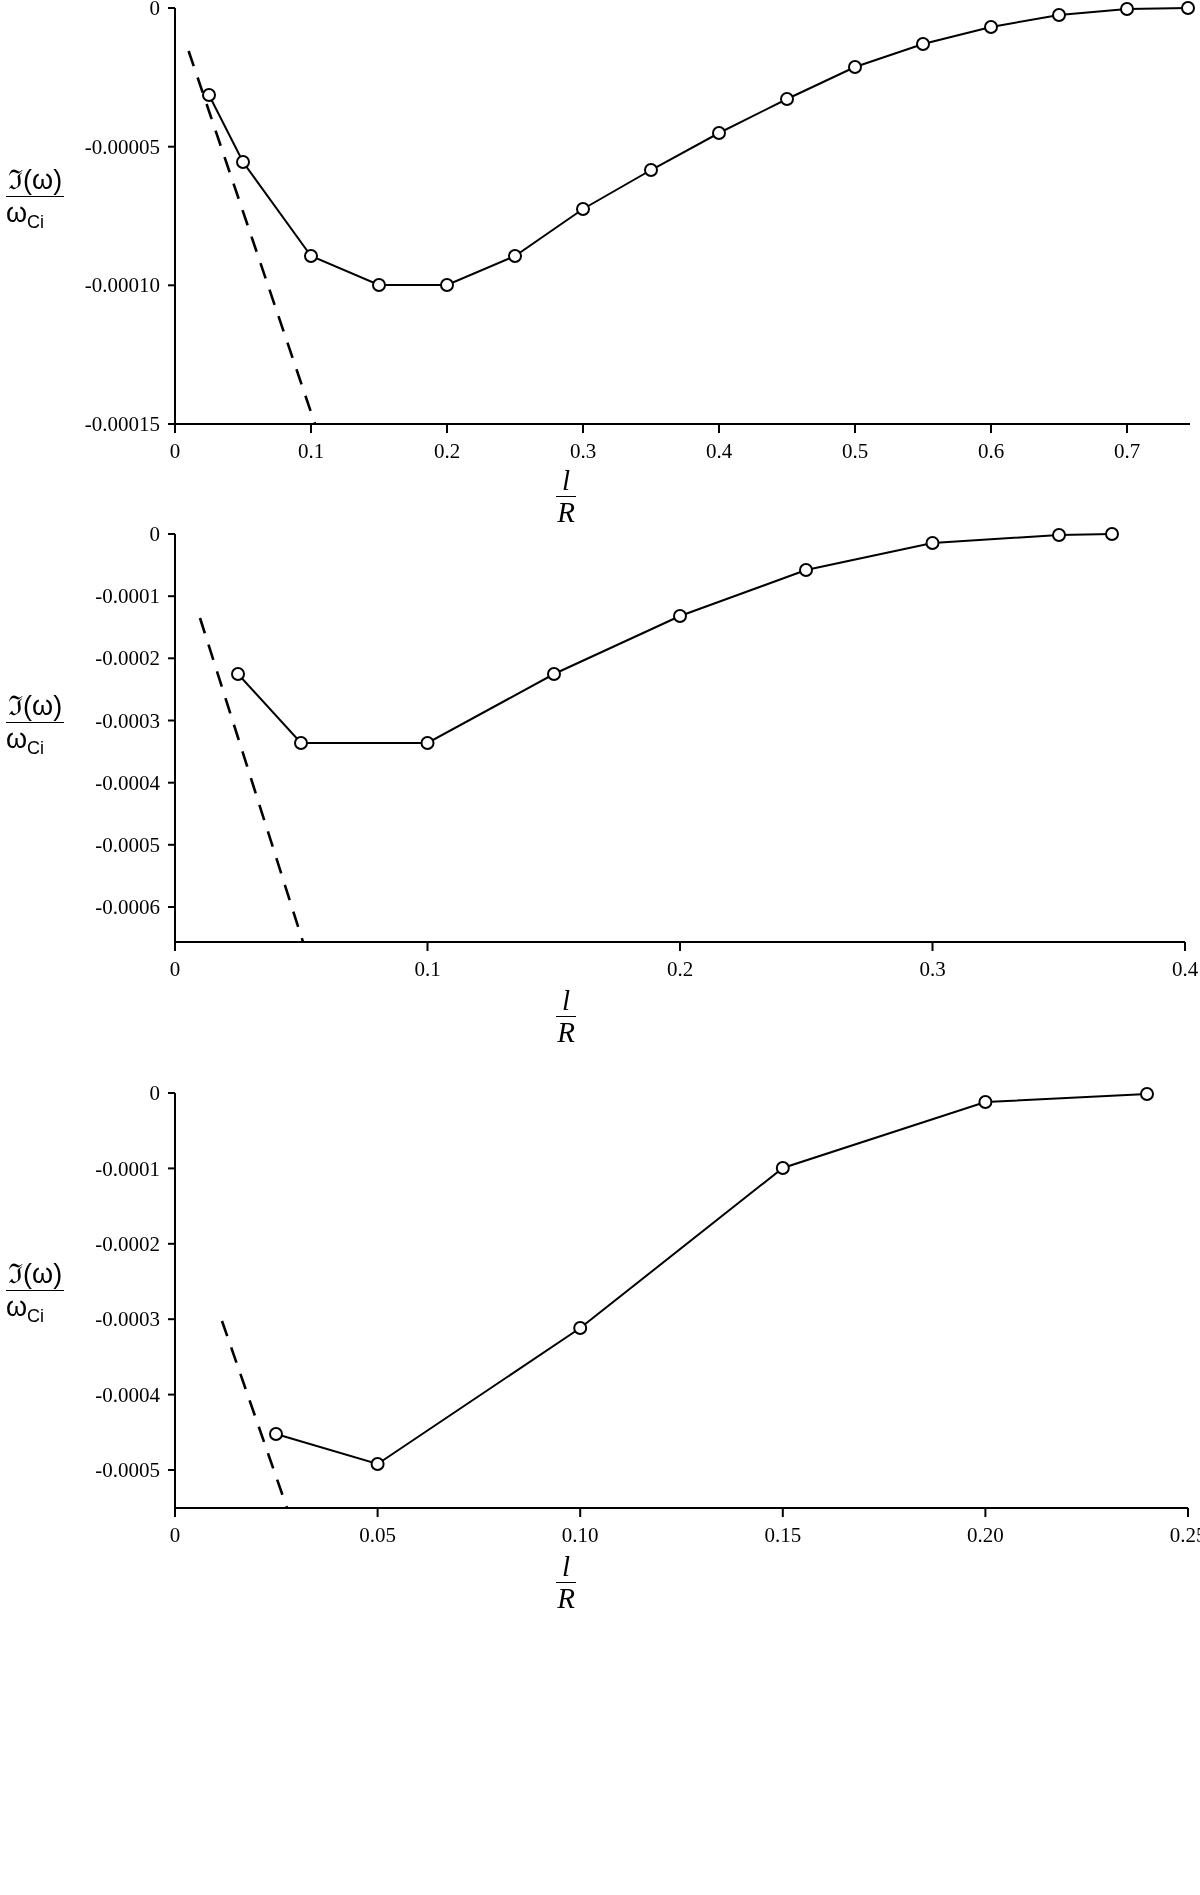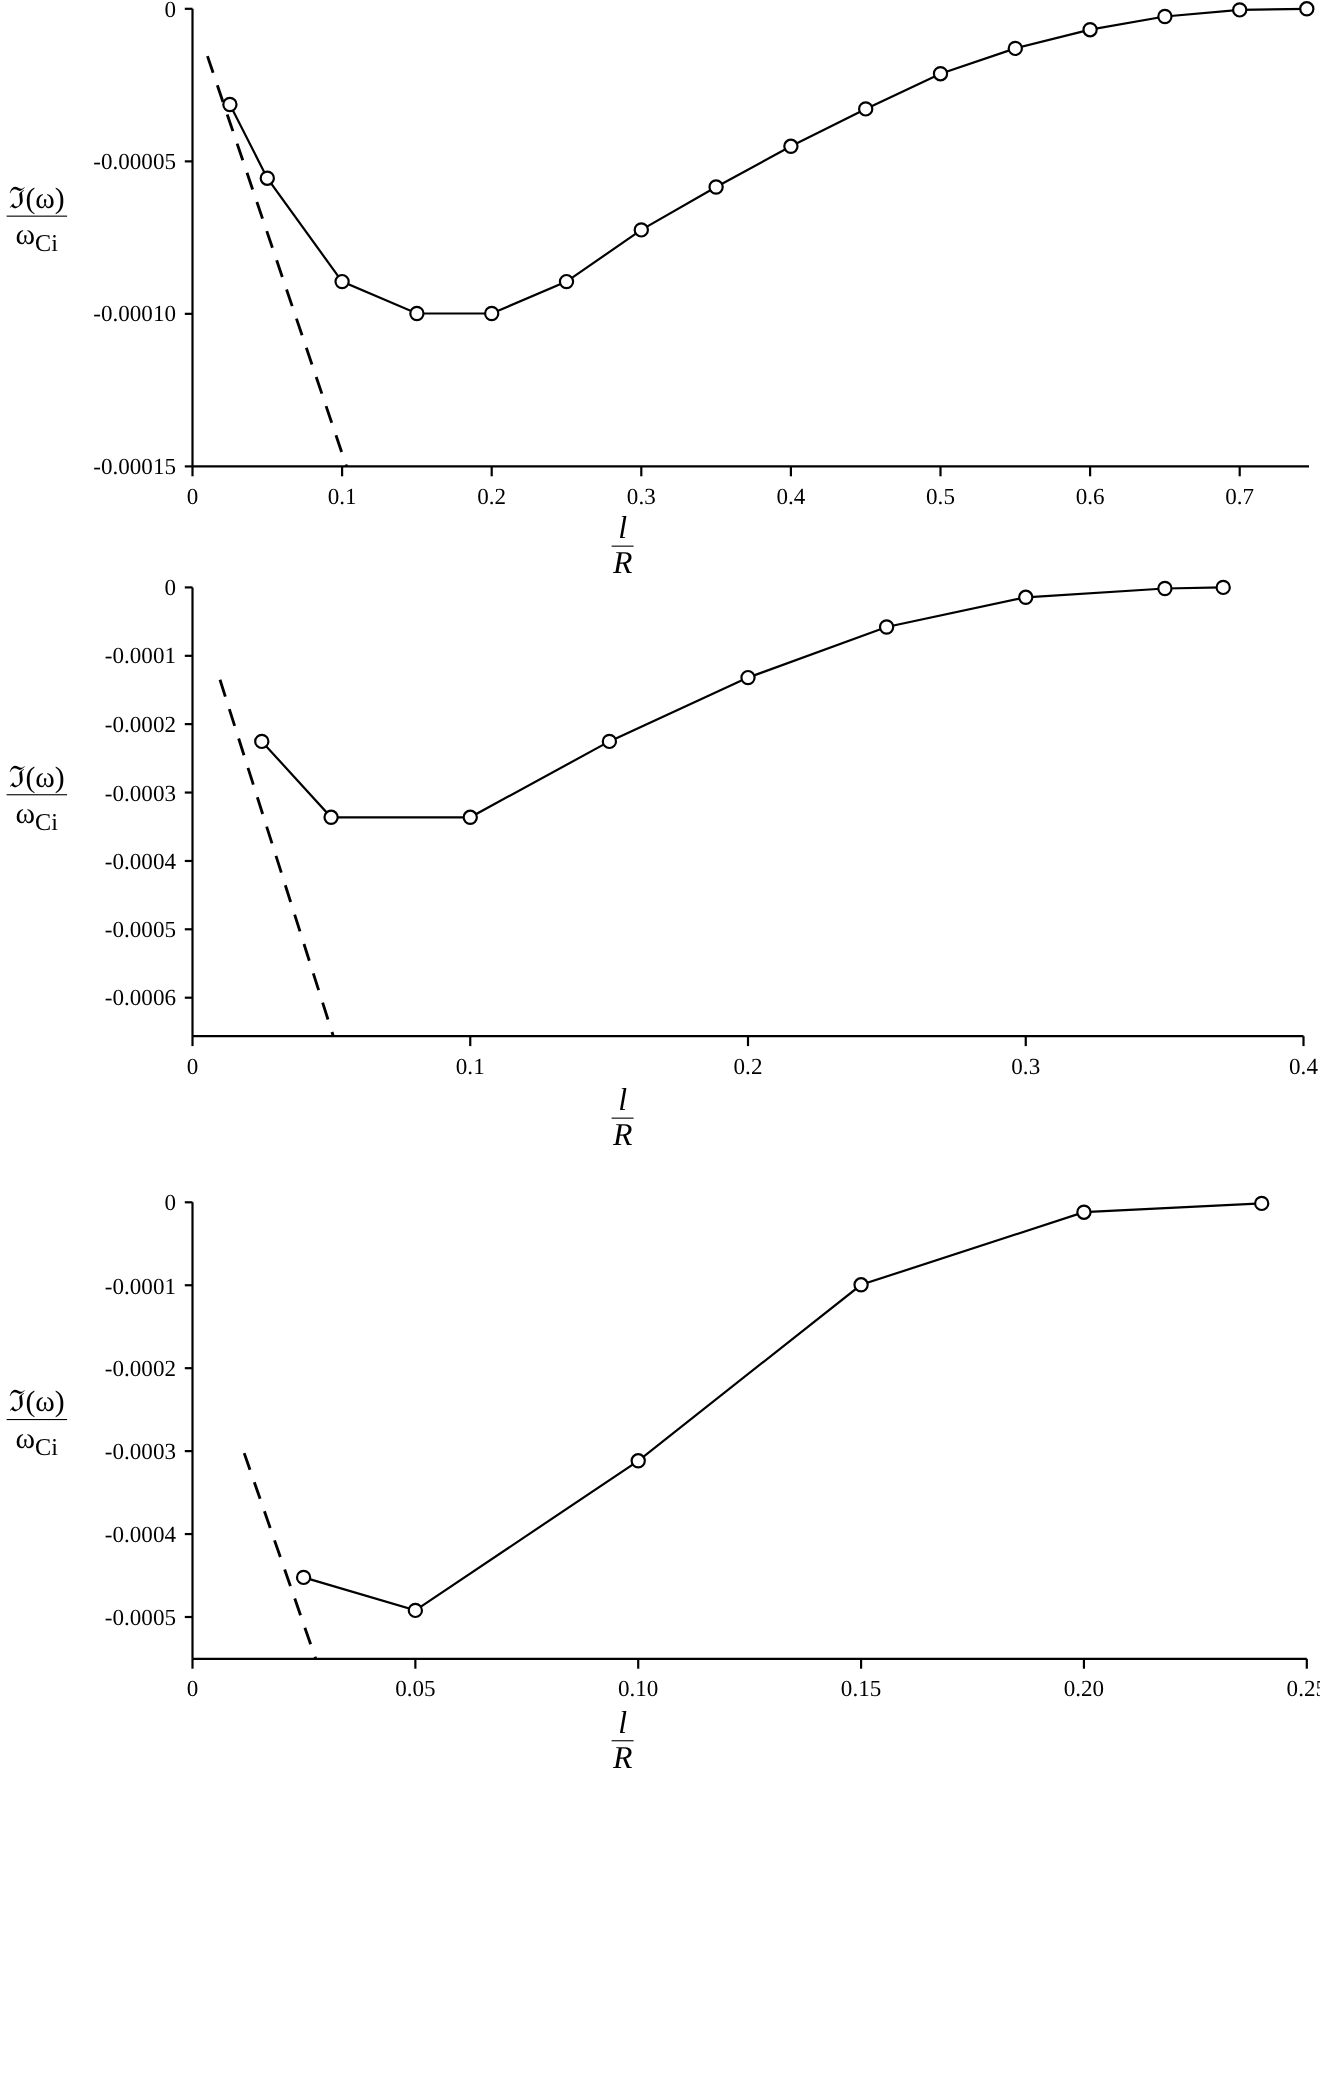--- a/index.html
+++ b/index.html
@@ -17,39 +17,38 @@
   }
   .panel {
     position: relative;
     width: 1200px;
   }
   .panel svg {
     display: block;
   }
   .axis-label-y {
     position: absolute;
-    font-family: Liberation Serif, serif;
+    font-family: Liberation Sans, sans-serif;
     font-style: normal;
-    text-align: center;
     line-height: 1.05;
     white-space: nowrap;
   }
   .axis-label-y .num {
     display: block;
     font-size: 27px;
     border-bottom: 1.6px solid #000;
     padding: 0 2px 2px 2px;
   }
   .axis-label-y .den {
     display: block;
     font-size: 27px;
     padding-top: 2px;
   }
   .axis-label-y .sub {
-    font-size: 22px;
+    font-size: 18px;
     vertical-align: sub;
   }
   .axis-label-x {
     position: absolute;
     font-family: "Liberation Serif", serif;
     text-align: center;
     line-height: 1.0;
     white-space: nowrap;
   }
   .axis-label-x .num {

